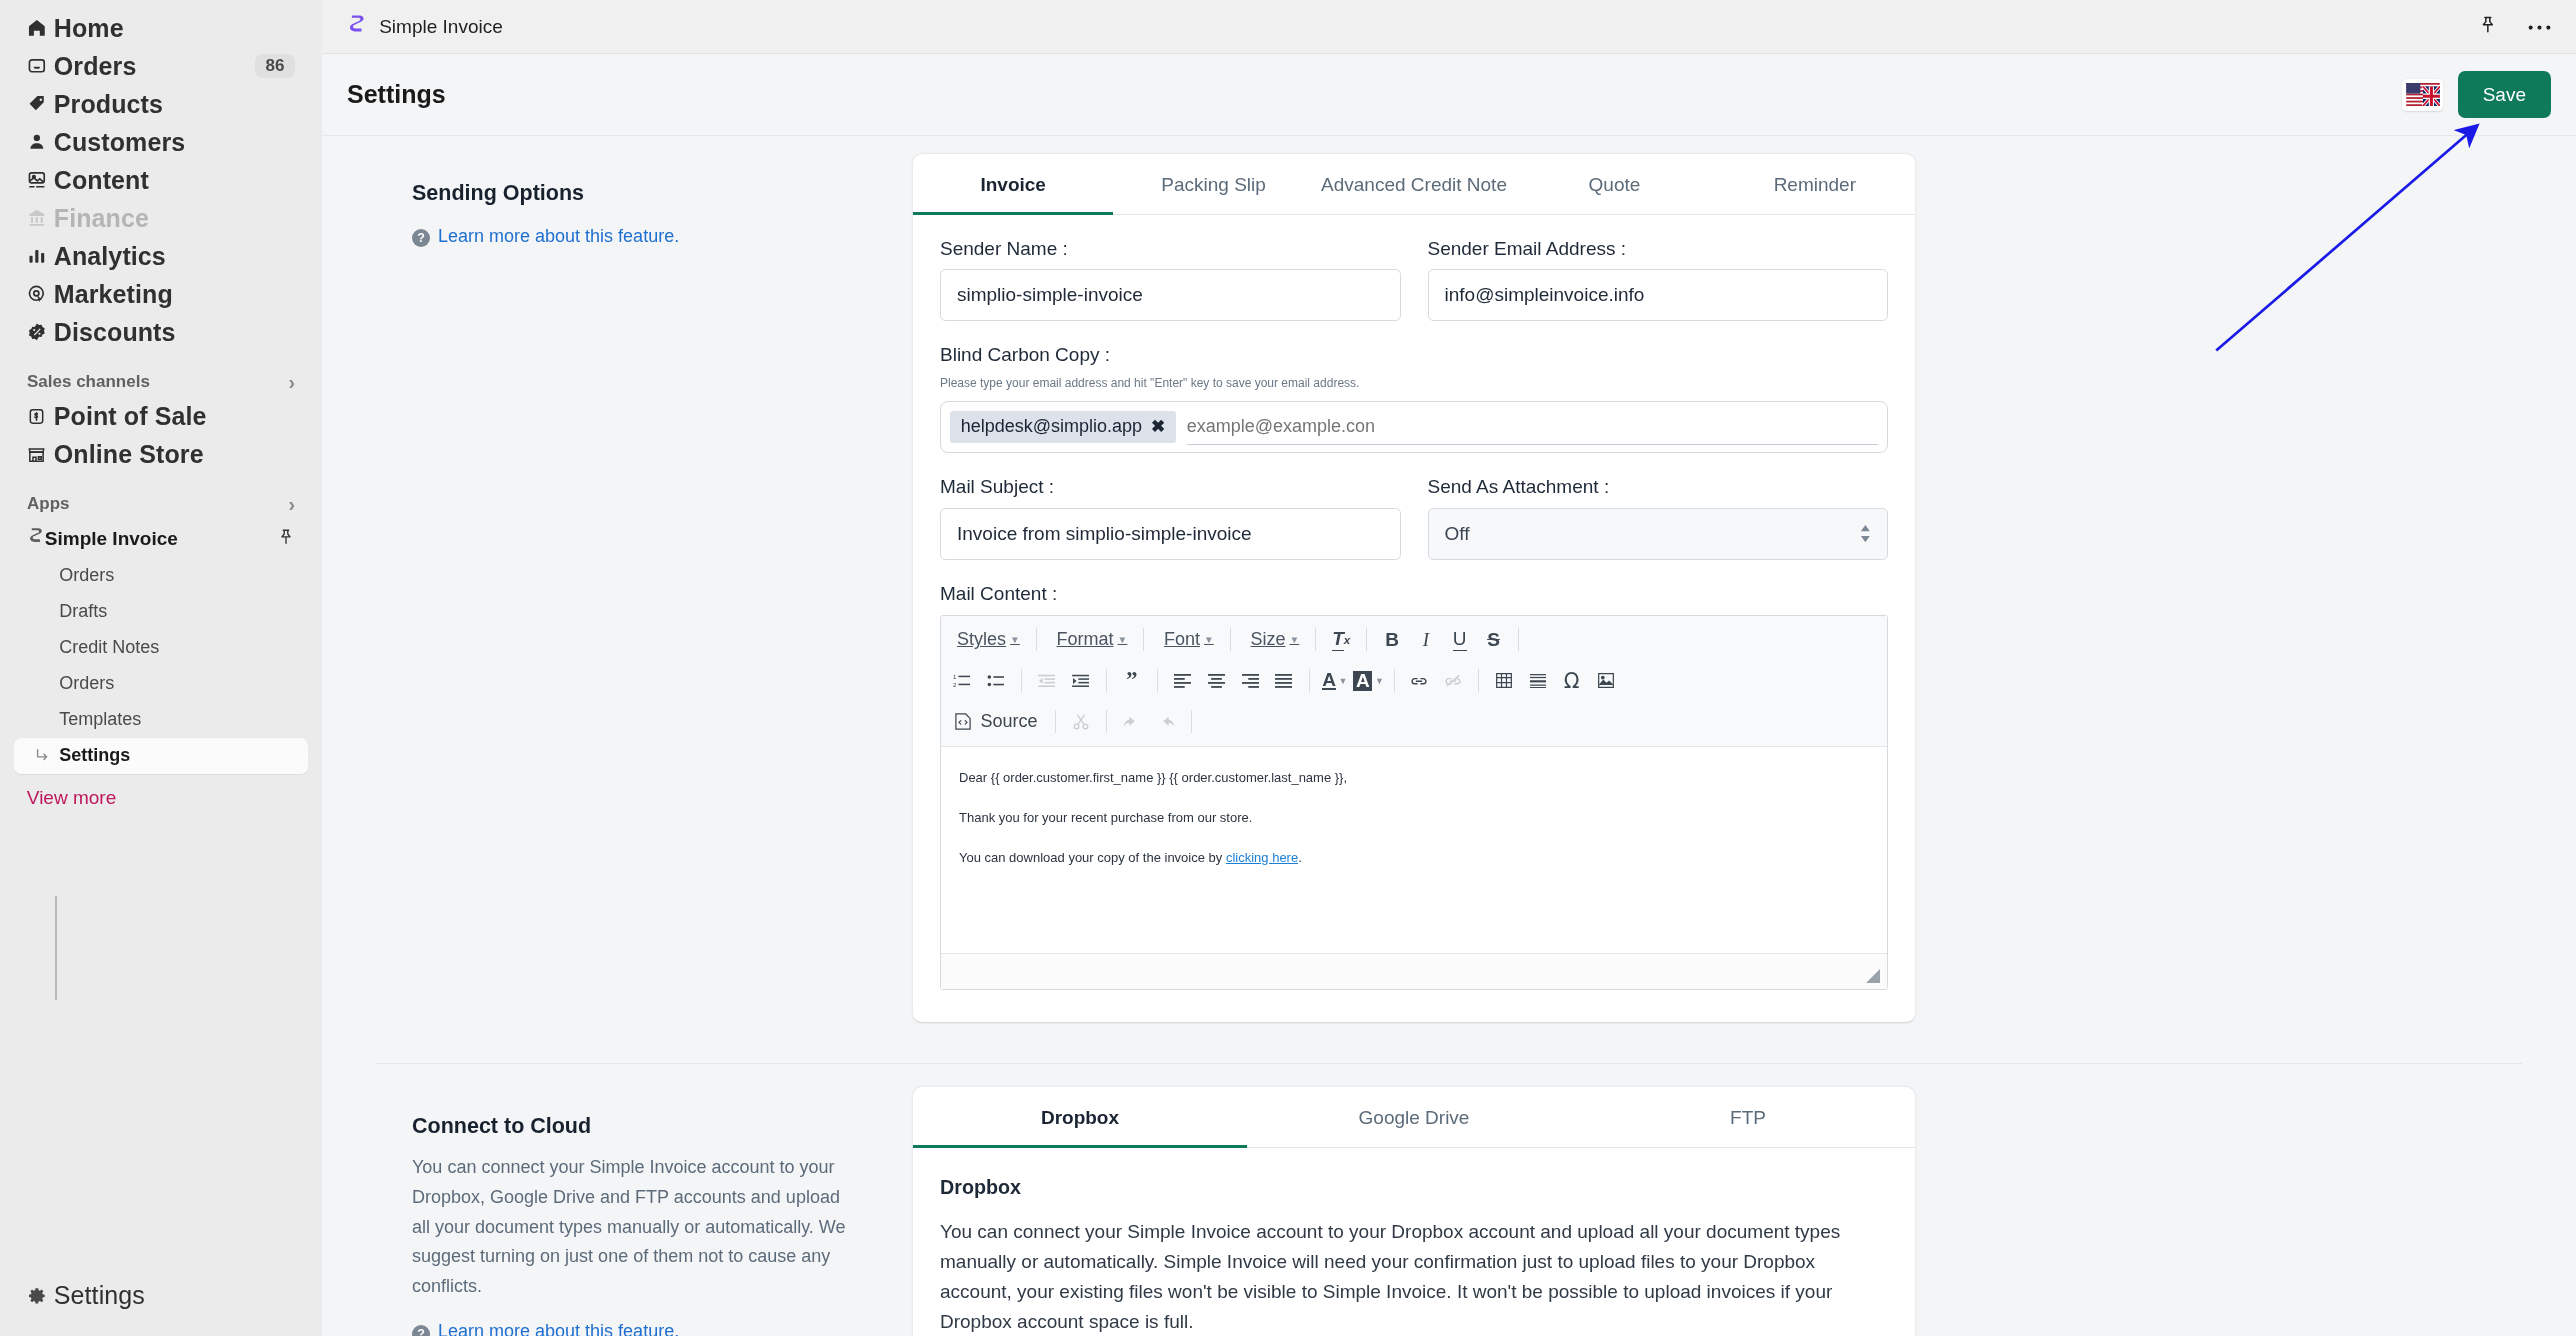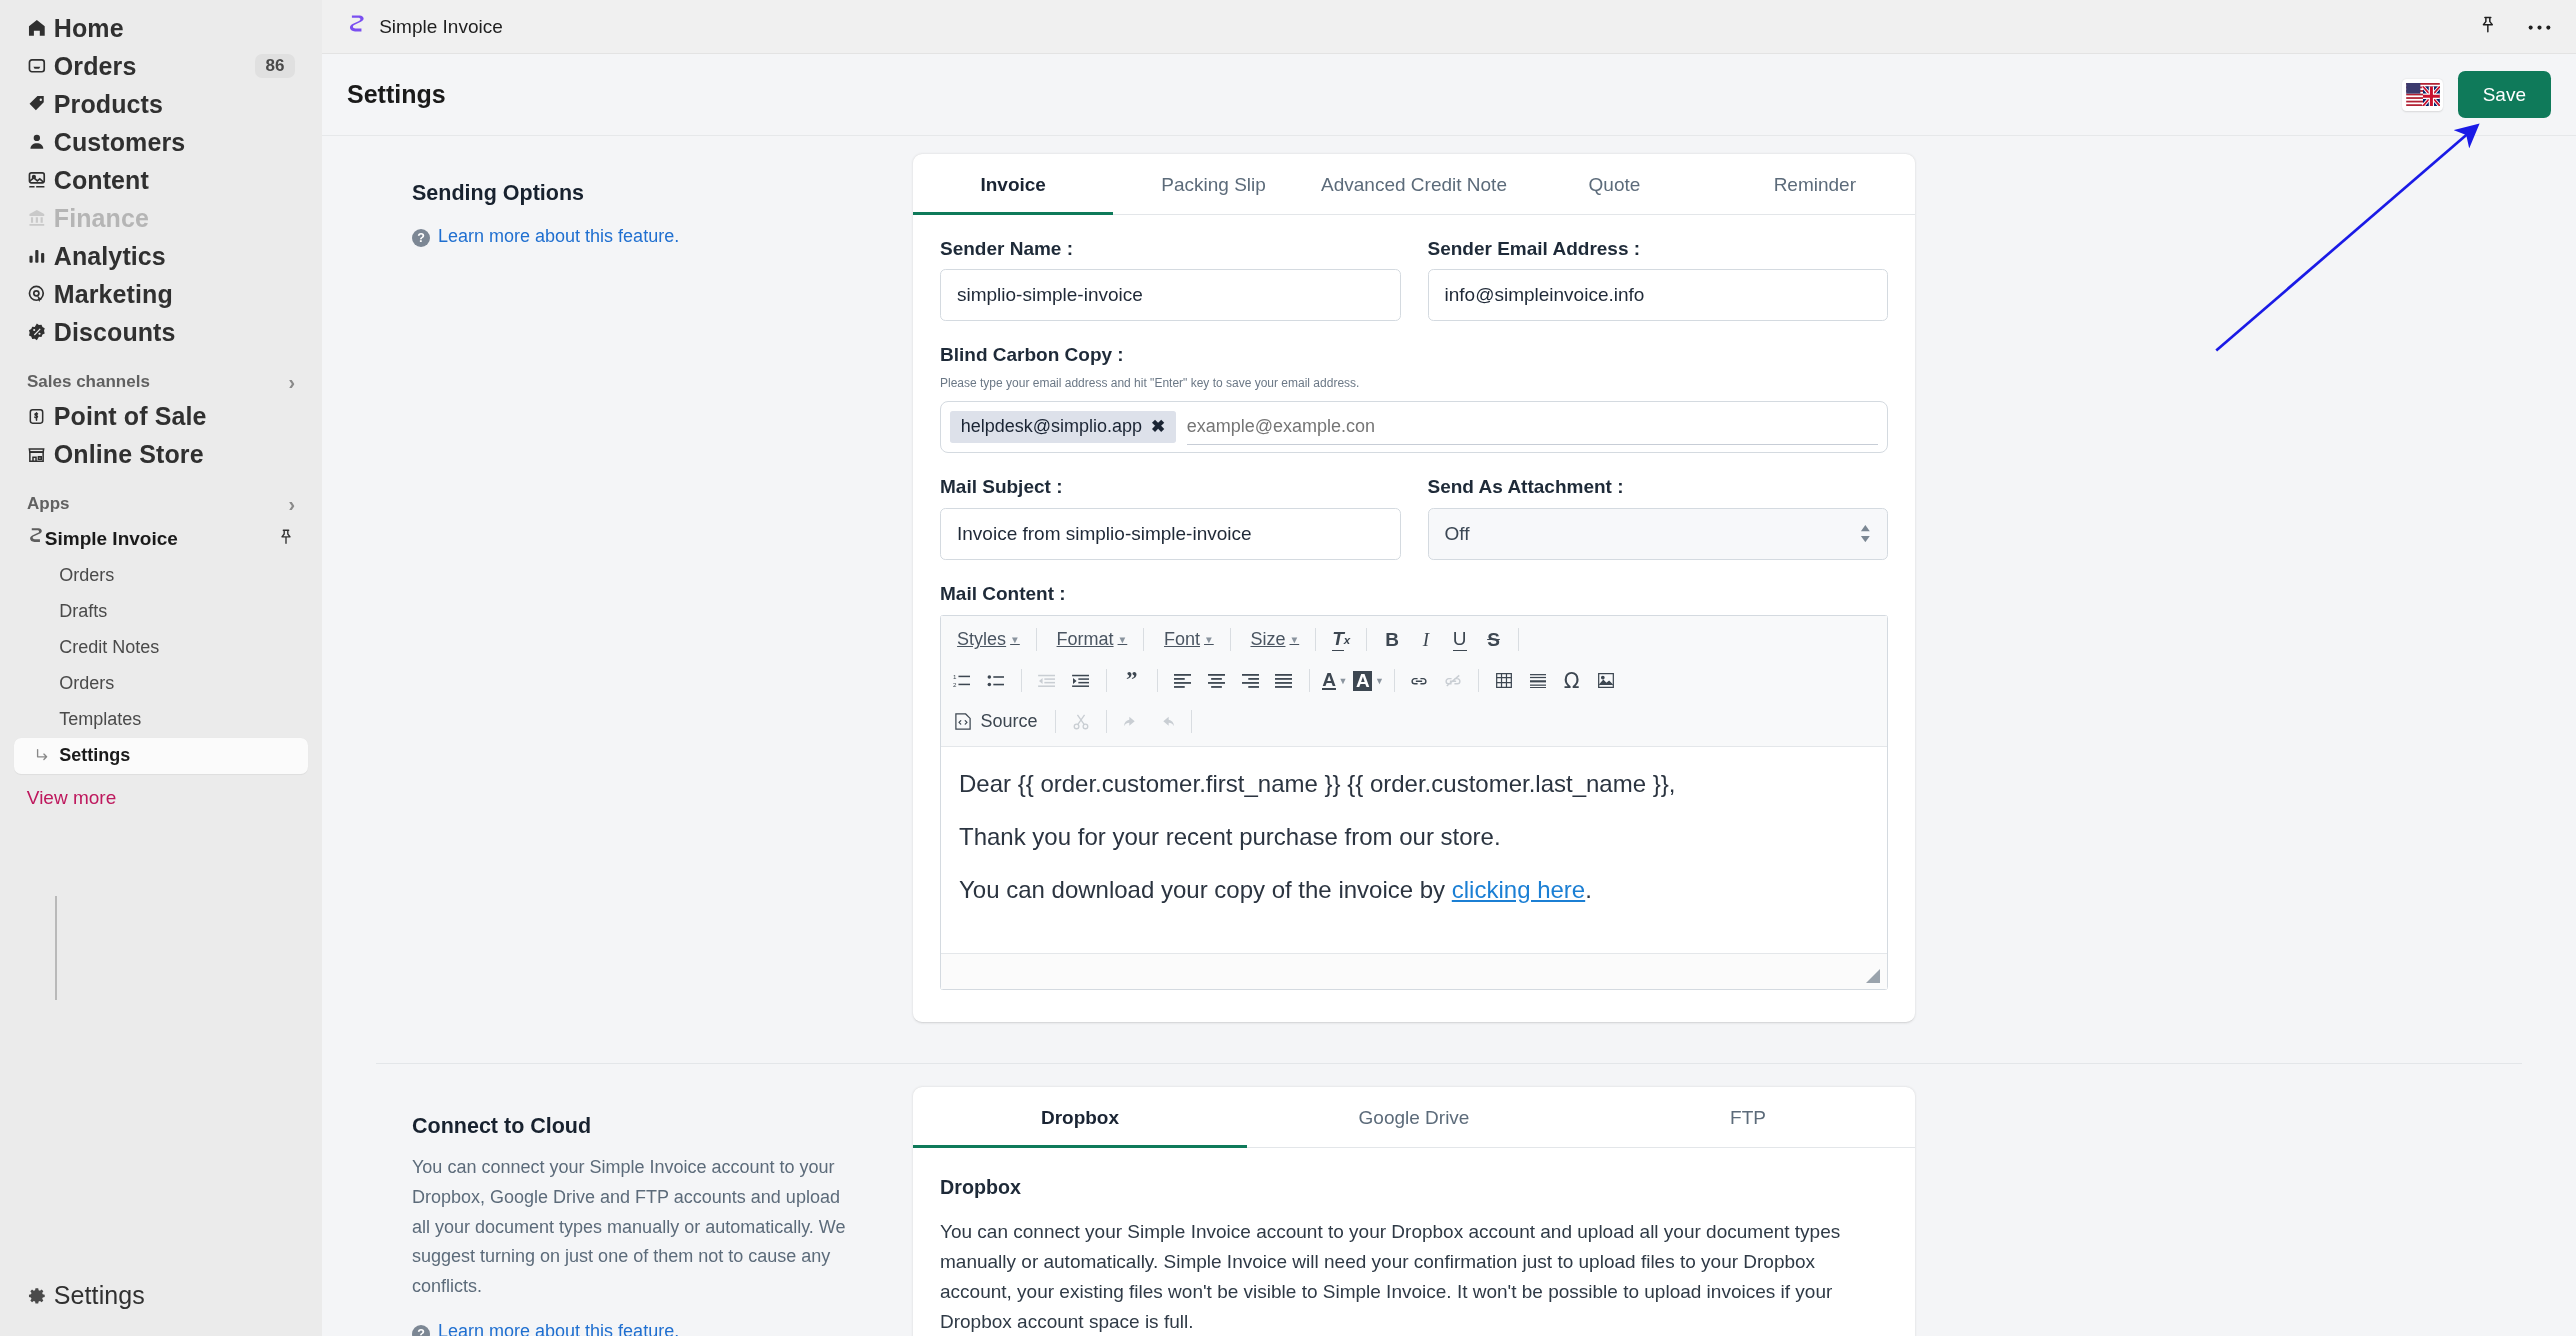--- a/index.html
+++ b/index.html
@@ -143,21 +143,21 @@
   .tab.active { color:#1a2433; font-weight:700; }
   .tab.active::after {
     content:""; position:absolute; left:0; right:0; bottom:-0.9px;
     height:2.7px; background:#0f7a5a;
   }
 
   .card-body { padding: 23px 27px 32px; }
   .fieldrow { display:flex; gap: 27px; margin-bottom: 23px; }
   .field { flex:1; }
   .flabel {
-    font-size: 19px; color:#1e2a38; font-weight:700;
+    font-size: 19px; color:#1e2a38; font-weight:400;
     display:block; margin-bottom: 9.8px;
   }
   .fhint { font-size: 12px; color:#6b7886; margin-bottom: 10.7px; }
   .finput {
     width:100%; height: 52px; border:0.9px solid #d4dae0; border-radius: 5.4px;
     font-size: 19px; color:#1f2937; padding: 0 16px;
     background:#fff; font-family:"Liberation Sans", sans-serif;
   }
   .fselect {
     width:100%; height: 52px; border:0.9px solid #d4dae0; border-radius: 5.4px;
@@ -198,21 +198,21 @@
     width: 32px; height: 30px; display:flex; align-items:center; justify-content:center;
     cursor:pointer; font-size: 19px; color:#3d4751;
   }
   .tbtn.disabled { color:#c9ced3; }
   .tbtn svg { display:block; }
   .srcbtn {
     display:flex; align-items:center; gap:9px; padding: 0 9px;
     height: 30px; cursor:pointer; font-size: 18px; color:#3d4751;
   }
   .ebody { padding: 23px 18px 9px; min-height: 206px; }
-  .ebody p { font-size: 24px; color:#2b3440; margin: 0 0 25px; }
+  .ebody p { font-size: 13px; color:#2b3440; margin: 0 0 25px; }
   .ebody a { color:#1b7fd4; text-decoration: underline; }
   .efoot {
     height: 36px; border-top:0.9px solid #e4e7ea; background:#fbfbfb;
     position:relative;
   }
   .grip {
     position:absolute; right: 7.2px; bottom: 5.4px;
     width:0;height:0;border-style:solid;
     border-width: 0 0 14.3px 14.3px; border-color: transparent transparent #9aa3ac transparent;
   }

